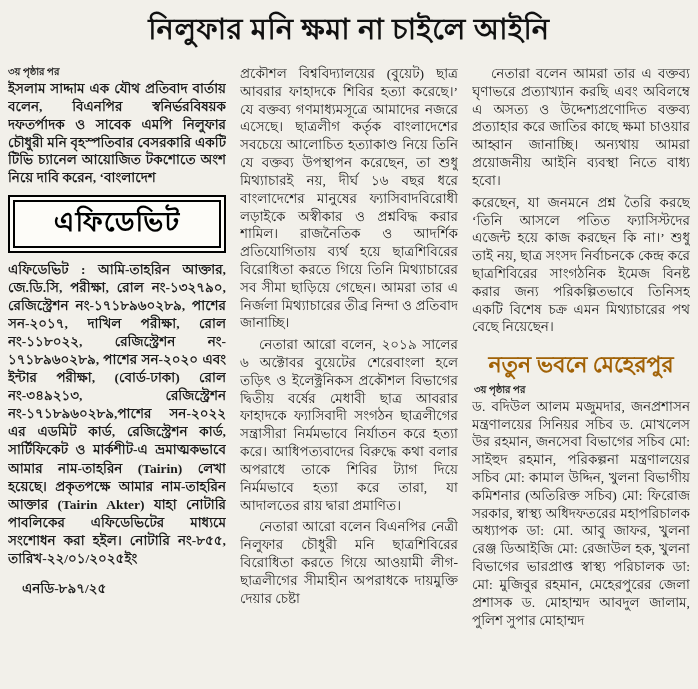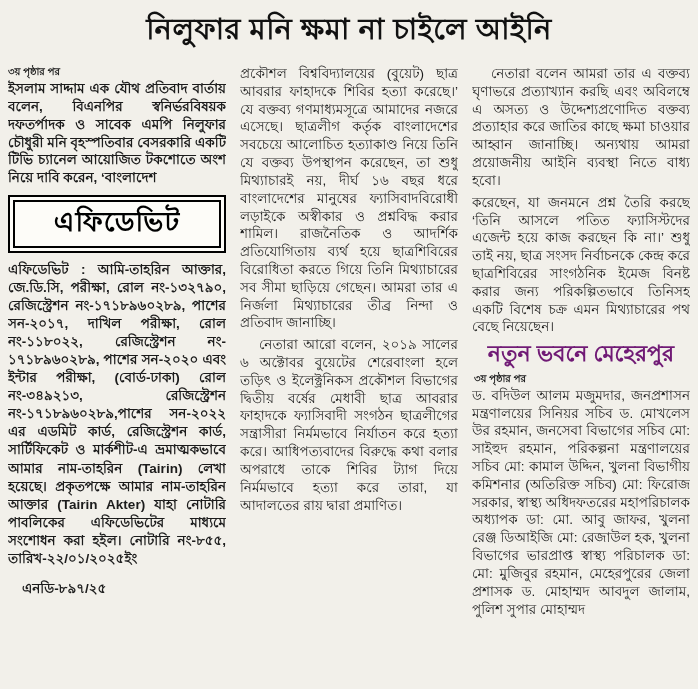--- a/index.html
+++ b/index.html
@@ -3,21 +3,21 @@
 <meta charset="utf-8">
 <style>
   * { margin: 0; padding: 0; box-sizing: border-box; }
   html, body {
     width: 698px; height: 689px;
     background: #f2f0ea;
     font-family: "Liberation Sans", "DejaVu Sans", sans-serif;
     color: #1c1c1c;
     overflow: hidden;
   }
-  .page { padding: 2px 8px 0 8px; height: 100%; }
+  .page { padding: 2px 8px 0 8px; height: 100%; font-family: Liberation Serif, serif; }
 
   .headline {
     text-align: center;
     font-size: 29px;
     font-weight: bold;
     color: #111;
     margin: 4px 0 10px 0;
     letter-spacing: 0.5px;
   }
 
@@ -70,22 +70,22 @@
     font-weight: bold;
     margin-top: 12px;
     padding-left: 14px;
     font-size: 13.5px;
   }
 
   .headline2 {
     font-size: 22px;
     font-weight: bold;
     text-align: center;
-    color: #701a75;
-    margin: 5px 0 4px 0;
+    color: #a16207;
+    margin: 16px 0 4px 0;
     line-height: 1.2;
   }
 </style>
 </head>
 <body>
 
 <div class="page">
 
   <h1 class="headline">নিলুফার মনি ক্ষমা না চাইলে আইনি</h1>
 
@@ -100,20 +100,21 @@
       </div>
 
       <p class="para ad-body"><span class="ad-lead">এফিডেভিট :</span><span> আমি-তাহরিন আক্তার, জে.ডি.সি, পরীক্ষা, রোল নং-১৩২৭৯০, রেজিস্ট্রেশন নং-১৭১৮৯৬০২৮৯, পাশের সন-২০১৭, দাখিল পরীক্ষা, রোল নং-১১৮০২২, রেজিস্ট্রেশন নং- ১৭১৮৯৬০২৮৯, পাশের সন-২০২০ এবং ইন্টার পরীক্ষা, (বোর্ড-ঢাকা) রোল নং-৩৪৯২১৩, রেজিস্ট্রেশন নং-১৭১৮৯৬০২৮৯,পাশের সন-২০২২ এর এডমিট কার্ড, রেজিস্ট্রেশন কার্ড, সার্টিফিকেট ও মার্কশীট-এ ভ্রমাত্মকভাবে আমার নাম-তাহরিন (Tairin) লেখা হয়েছে। প্রকৃতপক্ষে আমার নাম-তাহরিন আক্তার (Tairin Akter) যাহা নোটারি পাবলিকের এফিডেভিটের মাধ্যমে সংশোধন করা হইল। নোটারি নং-৮৫৫, তারিখ-২২/০১/২০২৫ইং</span></p>
 
       <div class="notice-no">এনডি-৮৯৭/২৫</div>
     </div>
 
     <div class="col col2">
       <p class="para">প্রকৌশল বিশ্ববিদ্যালয়ের (বুয়েট) ছাত্র আবরার ফাহাদকে শিবির হত্যা করেছে।’ যে বক্তব্য গণমাধ্যমসূত্রে আমাদের নজরে এসেছে। ছাত্রলীগ কর্তৃক বাংলাদেশের সবচেয়ে আলোচিত হত্যাকাণ্ড নিয়ে তিনি যে বক্তব্য উপস্থাপন করেছেন, তা শুধু মিথ্যাচারই নয়, দীর্ঘ ১৬ বছর ধরে বাংলাদেশের মানুষের ফ্যাসিবাদবিরোধী লড়াইকে অস্বীকার ও প্রশ্নবিদ্ধ করার শামিল। রাজনৈতিক ও আদর্শিক প্রতিযোগিতায় ব্যর্থ হয়ে ছাত্রশিবিরের বিরোধিতা করতে গিয়ে তিনি মিথ্যাচারের সব সীমা ছাড়িয়ে গেছেন। আমরা তার এ নির্জলা মিথ্যাচারের তীব্র নিন্দা ও প্রতিবাদ জানাচ্ছি।</p>
       <p class="para indent">নেতারা আরো বলেন, ২০১৯ সালের ৬ অক্টোবর বুয়েটের শেরেবাংলা হলে তড়িৎ ও ইলেক্ট্রনিকস প্রকৌশল বিভাগের দ্বিতীয় বর্ষের মেধাবী ছাত্র আবরার ফাহাদকে ফ্যাসিবাদী সংগঠন ছাত্রলীগের সন্ত্রাসীরা নির্মমভাবে নির্যাতন করে হত্যা করে। আধিপত্যবাদের বিরুদ্ধে কথা বলার অপরাধে তাকে শিবির ট্যাগ দিয়ে নির্মমভাবে হত্যা করে তারা, যা আদালতের রায় দ্বারা প্রমাণিত।</p>
+      <p class="para indent">নেতারা আরো বলেন বিএনপির নেত্রী নিলুফার চৌধুরী মনি ছাত্রশিবিরের বিরোধিতা করতে গিয়ে আওয়ামী লীগ-ছাত্রলীগের সীমাহীন অপরাধকে দায়মুক্তি দেয়ার চেষ্টা</p>
     </div>
 
     <div class="col col3">
       <p class="para indent">নেতারা বলেন আমরা তার এ বক্তব্য ঘৃণাভরে প্রত্যাখ্যান করছি এবং অবিলম্বে এ অসত্য ও উদ্দেশ্যপ্রণোদিত বক্তব্য প্রত্যাহার করে জাতির কাছে ক্ষমা চাওয়ার আহ্বান জানাচ্ছি। অন্যথায় আমরা প্রয়োজনীয় আইনি ব্যবস্থা নিতে বাধ্য হবো।</p>
       <p class="para">করেছেন, যা জনমনে প্রশ্ন তৈরি করছে ‘তিনি আসলে পতিত ফ্যাসিস্টদের এজেন্ট হয়ে কাজ করছেন কি না।’ শুধু তাই নয়, ছাত্র সংসদ নির্বাচনকে কেন্দ্র করে ছাত্রশিবিরের সাংগঠনিক ইমেজ বিনষ্ট করার জন্য পরিকল্পিতভাবে তিনিসহ একটি বিশেষ চক্র এমন মিথ্যাচারের পথ বেছে নিয়েছেন।</p>
 
       <h2 class="headline2">নতুন ভবনে মেহেরপুর</h2>
       <div class="cont-note">৩য় পৃষ্ঠার পর</div>
       <p class="para">ড. বদিউল আলম মজুমদার, জনপ্রশাসন মন্ত্রণালয়ের সিনিয়র সচিব ড. মোখলেস উর রহমান, জনসেবা বিভাগের সচিব মো: সাইহুদ রহমান, পরিকল্পনা মন্ত্রণালয়ের সচিব মো: কামাল উদ্দিন, খুলনা বিভাগীয় কমিশনার (অতিরিক্ত সচিব) মো: ফিরোজ সরকার, স্বাস্থ্য অধিদফতরের মহাপরিচালক অধ্যাপক ডা: মো. আবু জাফর, খুলনা রেঞ্জ ডিআইজি মো: রেজাউল হক, খুলনা বিভাগের ভারপ্রাপ্ত স্বাস্থ্য পরিচালক ডা: মো: মুজিবুর রহমান, মেহেরপুরের জেলা প্রশাসক ড. মোহাম্মদ আবদুল জালাম, পুলিশ সুপার মোহাম্মদ</p>
     </div>

